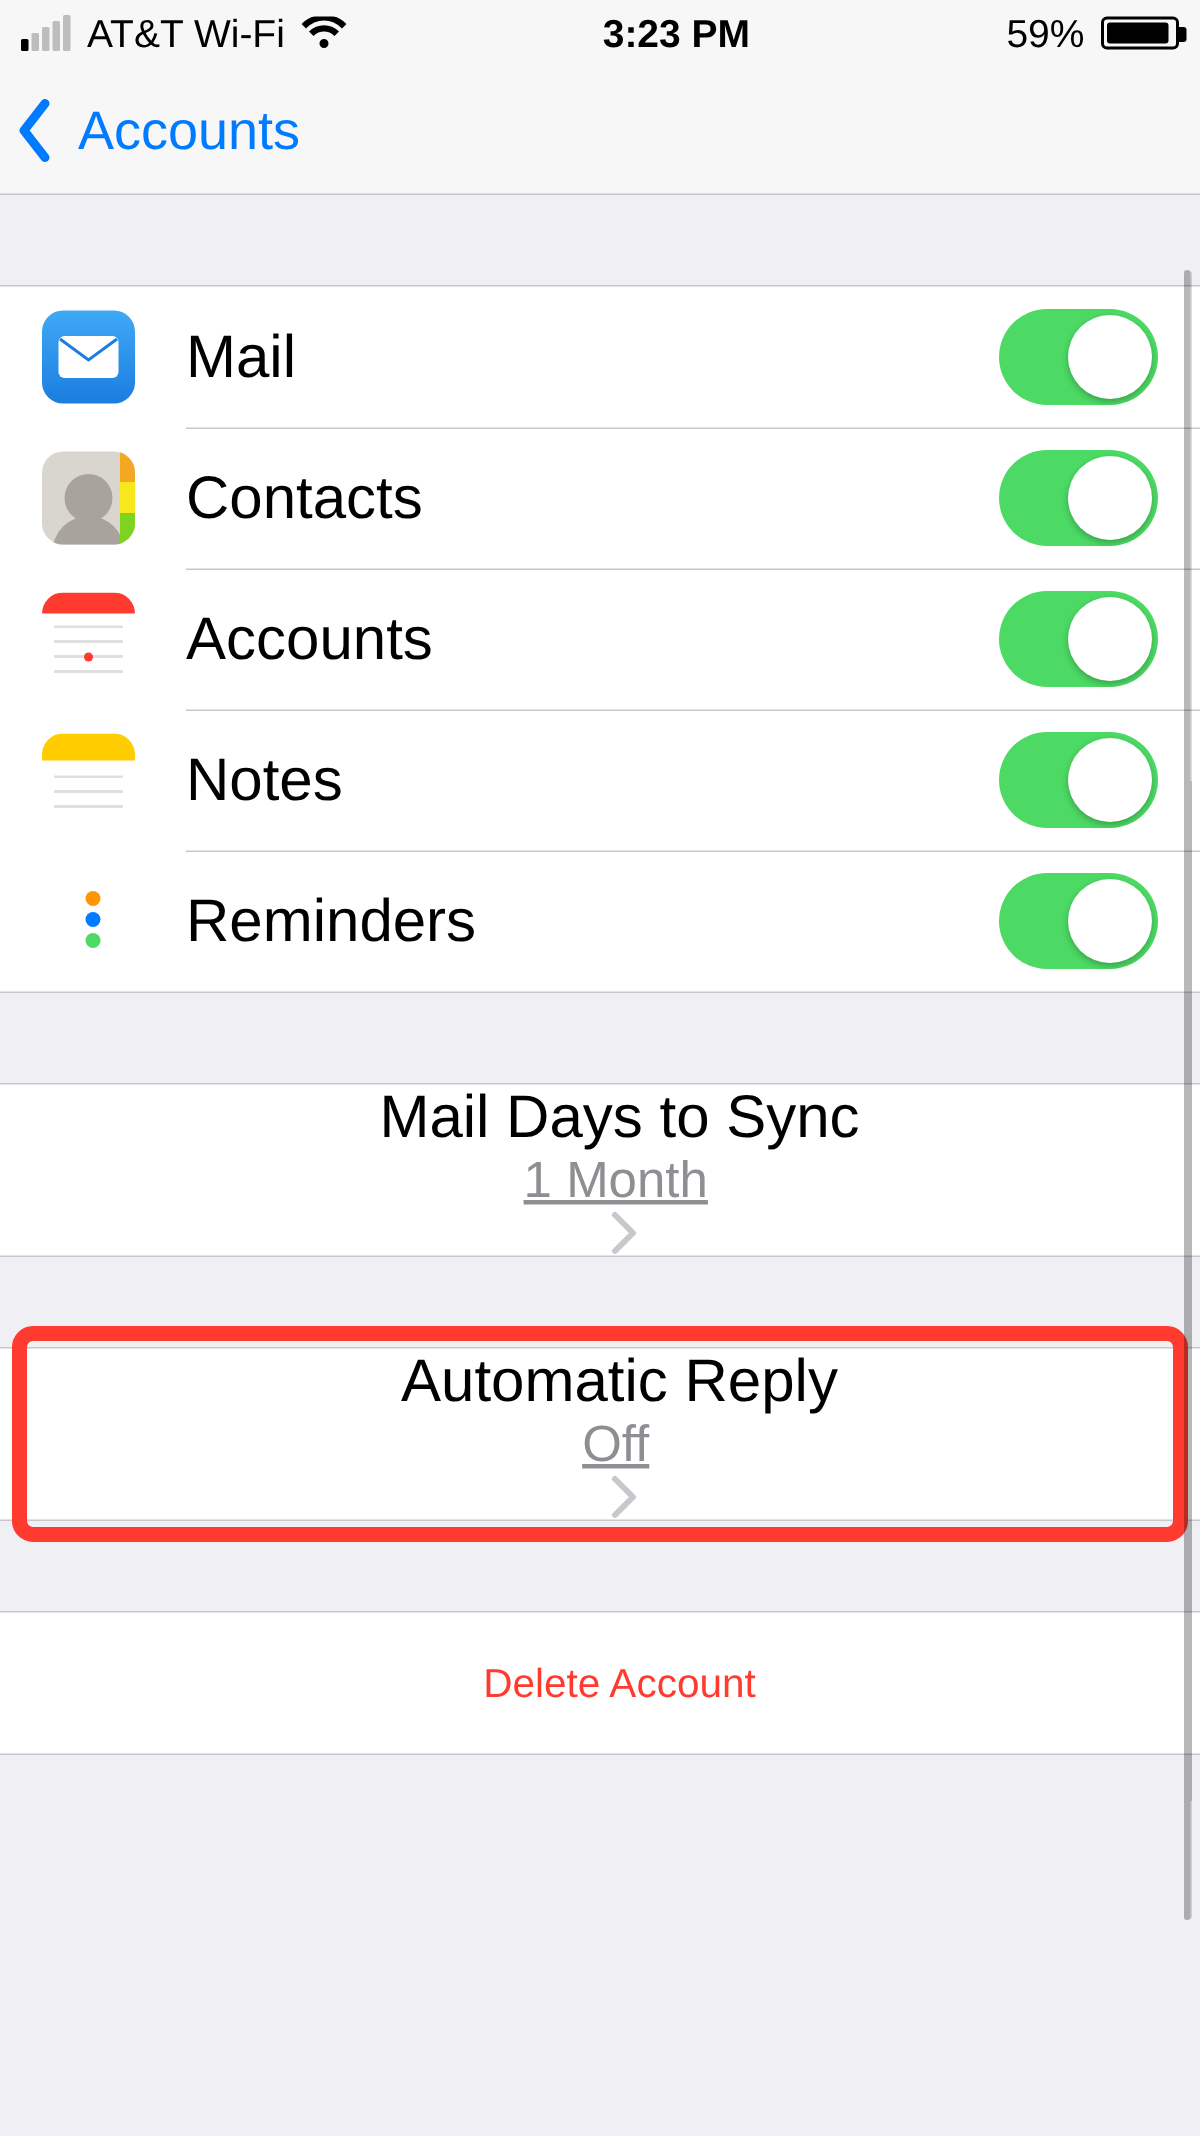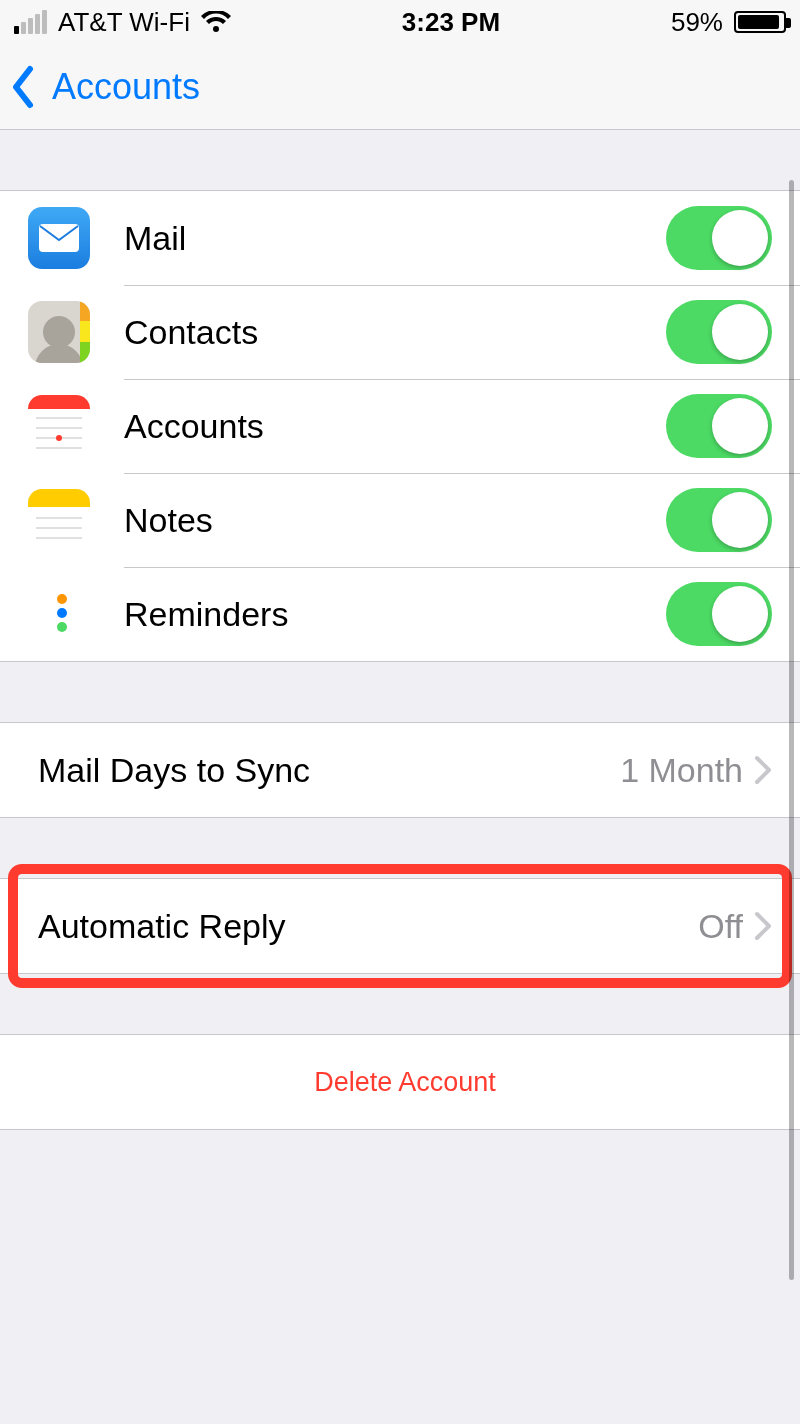--- a/index.html
+++ b/index.html
@@ -70,36 +70,36 @@
   .cell.has-sep::before {
     content:""; position:absolute; left:124px; right:0; top:0;
     height:1px; background:#c8c7cc;
   }
 
   .app-icon {
     width: 62px; height: 62px; border-radius: 14px;
     margin-right: 34px; flex: none;
     display:flex; align-items:center; justify-content:center;
   }
-  .cell-label { font-size: 34px; color:#000; flex: 1 1 auto; }
-  .cell-value { font-size: 34px; color:#8e8e93; margin-right: 5px; }
+  .cell-label { font-size: 40px; color:#000; flex: 1 1 auto; }
+  .cell-value { font-size: 34px; color:#8e8e93; margin-right: 5px; text-decoration: underline; }
 
   .toggle {
     width: 106px; height: 64px; border-radius: 32px; position: relative;
     background: #4cd964; flex: none; cursor: pointer;
   }
   .toggle .knob {
     position:absolute; top:4px; right:4px; width:56px; height:56px;
     border-radius:50%; background:#fff;
     box-shadow: 0 2px 4px rgba(0,0,0,0.25);
   }
 
   .disclosure { flex:none; margin-left: 6px; }
   .disclosure svg { display:block; }
-  .plain .cell { padding-left: 38px; }
+  .plain .cell { padding-left: 54px; flex-direction: column; }
 
   
   .delete-cell { justify-content: center; }
   .delete-label { color:#ff3b30; font-size: 27px; }
 
   
   .highlight-wrap { position: relative; }
   .highlight-box {
     position:absolute; inset: -14px 8px -14px 8px;
     border: 10px solid #ff3b30; border-radius: 14px;

